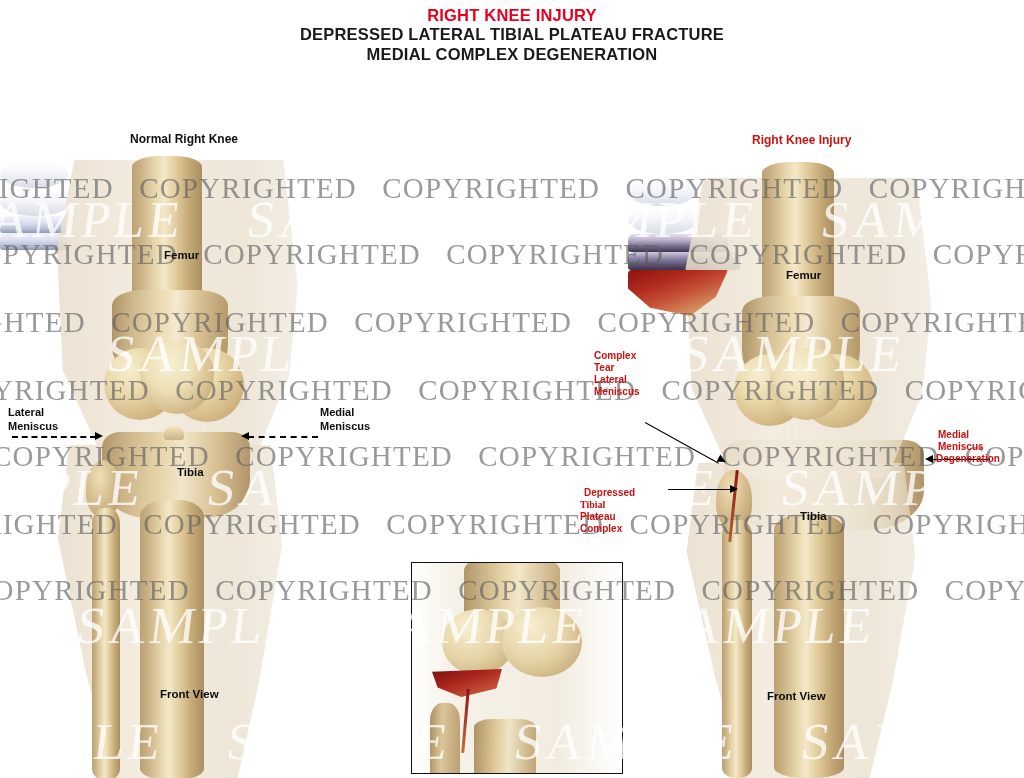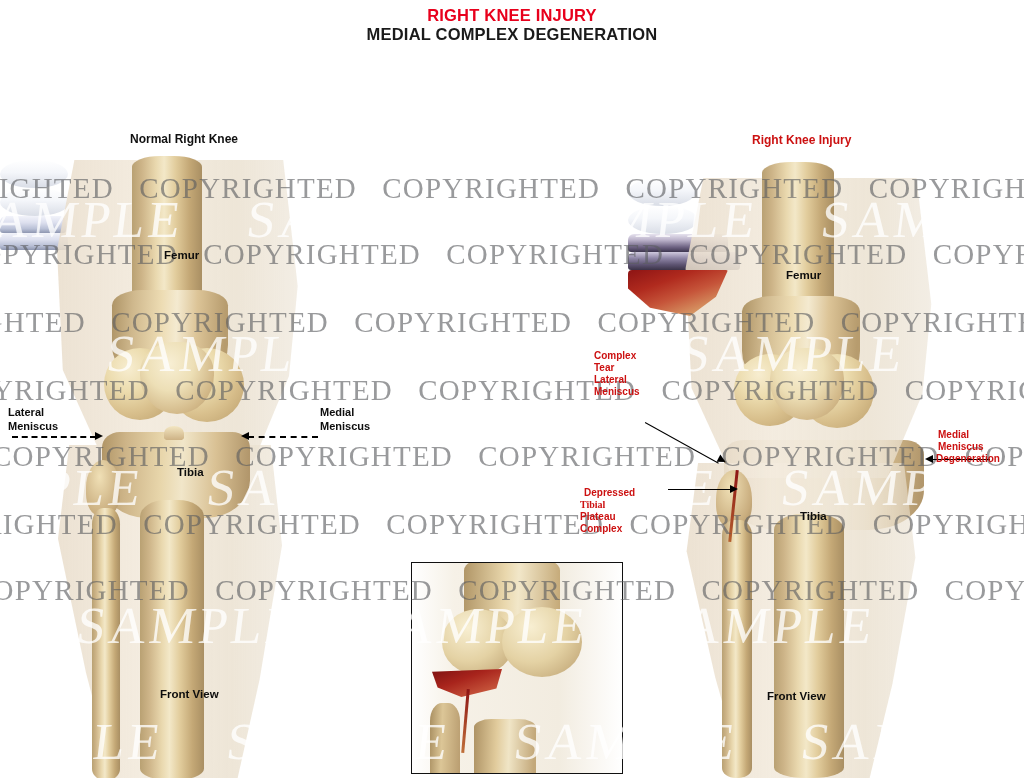--- a/index.html
+++ b/index.html
@@ -107,20 +107,21 @@
     transform:skewX(-7deg);
   }
 </style>
 </head>
 <body>
 
 <div id="stage">
 
   <div class="title-block">
     <div class="title-main">RIGHT KNEE INJURY</div>
+    <div class="title-sub">DEPRESSED LATERAL TIBIAL PLATEAU FRACTURE</div>
     <div class="title-sub">MEDIAL COMPLEX DEGENERATION</div>
   </div>
 
   <div class="panel-heading black" style="left:130px; top:132px;">Normal Right Knee</div>
 
   <div class="knee" style="left:0px; top:160px; width:400px; height:620px;">
 
     <div class="limb" style="left:28px; top:0px; width:290px; height:300px;
          clip-path:polygon(16% 0%, 88% 0%, 93% 42%, 90% 72%, 78% 100%, 26% 100%, 12% 70%, 10% 30%);"></div>
     <div class="limb" style="left:30px; top:285px; width:280px; height:335px;

